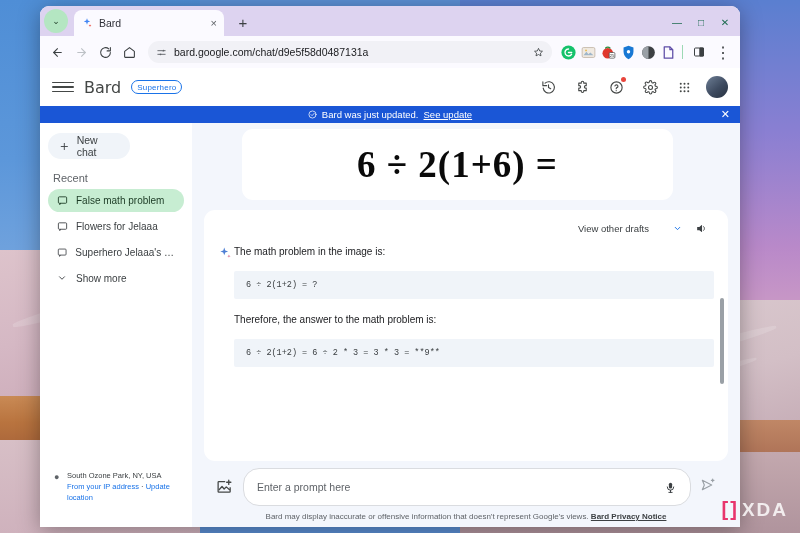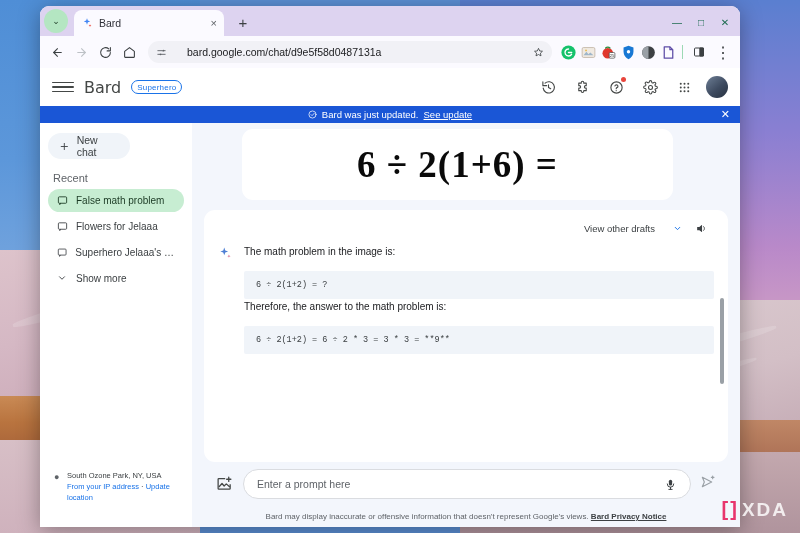--- a/index.html
+++ b/index.html
@@ -105,21 +105,21 @@
     padding: 0 6px; gap: 2px; flex: none;
   }
   .tb-btn {
     width: 22px; height: 22px; display: flex; align-items: center;
     justify-content: center; border-radius: 50%; color: #3c4043;
     cursor: pointer; flex: none;
   }
   .tb-btn.disabled { color: #bdc1c6; }
   #omnibox {
     flex: 1; height: 22px; background: #f1f1f6; border-radius: 11px;
-    display: flex; align-items: center; padding: 0 8px; gap: 20px;
+    display: flex; align-items: center; padding: 0 8px; gap: 7px;
     margin: 0 6px; font-size: 10.5px; color: #202124; cursor: text;
   }
   #omnibox .url { flex: 1; white-space: nowrap; overflow: hidden; }
   .ext-icons { display: flex; align-items: center; gap: 3px; }
   .ext { width: 17px; height: 17px; flex: none; cursor: pointer; position: relative; }
   .tb-sep { width: 1px; height: 14px; background: #9cd9b4; margin: 0 3px; }
 
   
   #page { flex: 1; background: #ffffff; display: flex; flex-direction: column; min-height: 0; }
 
@@ -200,57 +200,57 @@
 
   #response {
     margin-top: 10px; background: #fff; border-radius: 11px;
     flex: 1; min-height: 0; overflow: hidden; position: relative;
     display: flex; flex-direction: column; padding: 8px 14px 10px 14px;
   }
   .drafts-row {
     display: flex; align-items: center; justify-content: flex-end;
     gap: 13px; flex: none; padding-right: 6px; height: 20px;
   }
-  .drafts-btn { display: flex; align-items: center; gap: 18px;
+  .drafts-btn { display: flex; align-items: center; gap: 24px;
     font-size: 9.5px; color: #3c4043; cursor: pointer; }
   .speaker { color: #3c4043; cursor: pointer; display: flex; }
 
-  .msg { display: flex; gap: 10px; margin-top: 6px; }
+  .msg { display: flex; margin-top: 6px; }
   .sparkle { width: 16px; flex: none; padding-top: 2px; }
   .msg-body { flex: 1; min-width: 0; }
   .p-text { font-size: 10px; color: #202124; line-height: 1.62; margin-bottom: 11px; }
   .codeblock {
     background: #f0f4f9; border-radius: 2px; padding: 9px 12px;
     font-family: "Liberation Mono", monospace; font-size: 8.5px;
-    color: #3c4043; white-space: nowrap;
+    color: #3c4043; margin-bottom: 13px; white-space: nowrap;
     overflow: hidden;
   }
   #scrollthumb {
     position: absolute; right: 4px; top: 88px; width: 4px; height: 86px;
     background: #9aa0a6; border-radius: 3px; cursor: pointer;
   }
 
   
   #promptwrap { flex: none; padding: 7px 12px 6px 12px; background: #f3f6fc; }
   #promptrow { display: flex; align-items: center; gap: 9px; }
   .img-btn { width: 18px; height: 18px; color: #444746; cursor: pointer; flex: none; }
   #promptbox {
-    flex: 1; height: 30px; background: #fff; border: 1px solid #dadce0;
+    flex: 1; height: 38px; background: #fff; border: 1px solid #dadce0;
     border-radius: 16px; display: flex; align-items: center;
     padding: 0 13px; gap: 8px; cursor: text;
   }
   #promptinput {
     flex: 1; border: none; outline: none; background: transparent;
     font-size: 10.5px; color: #3c4043; font-family: "Liberation Sans", sans-serif;
   }
   #promptinput::placeholder { color: #5f6368; }
   .mic { color: #3c4043; cursor: pointer; display: flex; flex: none; }
   .send { color: #9aa0a6; cursor: pointer; flex: none; }
   #disclaimer {
-    text-align: center; font-size: 8px; color: #5f6368; margin-top: 13px;
+    text-align: center; font-size: 8px; color: #5f6368; margin-top: 6px;
   }
   #disclaimer b { color: #3c4043; text-decoration: underline; cursor: pointer; }
 </style>
 </head>
 <body>
 
 <div id="wallpaper">
   <div class="wp-sky-left"></div>
   <div class="wp-sky-right"></div>
   <div class="wp-dune-left"></div>

